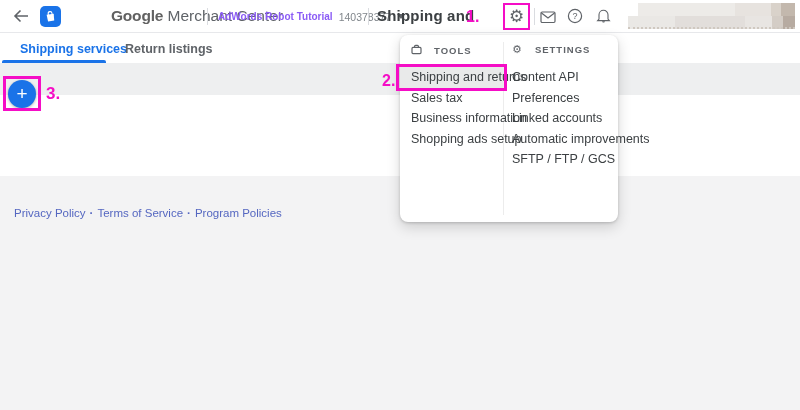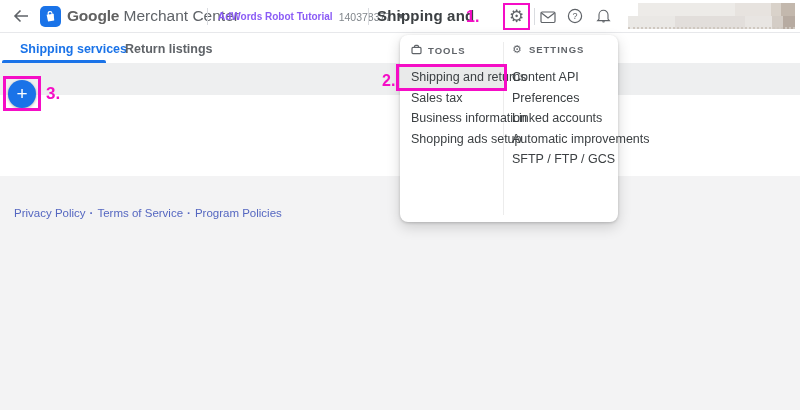--- a/index.html
+++ b/index.html
@@ -4,21 +4,21 @@
 <style>
   * { margin:0; padding:0; box-sizing:border-box; }
   body { font-family:"Liberation Sans","DejaVu Sans",sans-serif; background:#fff; }
   #app { position:relative; width:800px; height:410px; overflow:hidden; background:#fff; }
 
   
   #hdr { position:absolute; left:0; top:0; width:800px; height:33px; background:#fff; border-bottom:1px solid #e7e8eb; z-index:5; }
   #back { position:absolute; left:13px; top:8px; cursor:pointer; }
   #logo { position:absolute; left:40px; top:6px; width:21px; height:21px; background:#1a73e8; border-radius:5px; display:flex; align-items:center; justify-content:center; }
   #brand { position:absolute; left:67px; top:7px; font-size:15.5px; color:#5f6368; white-space:nowrap; }
-  #brand .g { font-weight:700; color:#616161; letter-spacing:-0.2px; }
+  #brand .g { font-weight:700; color:#616161; letter-spacing:-0.2px;margin-left:44px; }
   .vdiv { position:absolute; top:8px; width:1px; height:17px; background:#dadce0; }
   #account { position:absolute; left:218px; top:0; height:33px; display:flex; align-items:center; gap:6px; cursor:pointer; }
   #account .name { font-size:10px; font-weight:700; color:#8b5cf6; }
   #account .id { font-size:10.5px; color:#80868b; }
   #caret { width:0; height:0; border-left:4px solid transparent; border-right:4px solid transparent; border-top:5px solid #5f6368; }
   #ptitle { position:absolute; left:377px; top:7px; font-size:15px; font-weight:700; color:#3c4043; letter-spacing:0.2px; }
   .ann { position:absolute; font-weight:700; color:#f50dc6; font-size:16px; z-index:40; }
   #ann1 { left:466px; top:8px; }
   .annbox { position:absolute; border:3px solid #f50dc6; z-index:39; background:transparent; }
   #gearbox { left:503px; top:3px; width:27px; height:27px; border-width:2.5px; display:flex; align-items:center; justify-content:center; cursor:pointer; }
@@ -59,21 +59,21 @@
   #footer .sep { margin:0 4px; color:#5567c1; font-weight:700; }
 
   
   #fabbox { left:3px; top:76px; width:38px; height:35px; }
   #fab { position:absolute; left:8px; top:80px; width:28px; height:28px; border-radius:50%; background:#1a73e8; color:#fff; display:flex; align-items:center; justify-content:center; font-size:19px; font-weight:400; cursor:pointer; z-index:38; box-shadow:0 1px 3px rgba(0,0,0,.3); }
   #ann3 { left:46px; top:84px; font-size:17px; }
 
   
   #menu { position:absolute; left:400px; top:35px; width:218px; height:187px; background:#fff; border-radius:8px; box-shadow:0 1px 3px rgba(0,0,0,.18), 0 5px 14px rgba(0,0,0,.16); z-index:30; }
   #mdiv { position:absolute; left:103px; top:7px; width:1px; height:173px; background:#ececec; }
-  .mhead { position:absolute; top:9px; display:flex; align-items:center; gap:6px; font-size:9.5px; font-weight:700; letter-spacing:1px; color:#5f6368; }
+  .mhead { position:absolute; top:9px; display:flex; align-items:center; gap:12px; font-size:9.5px; font-weight:700; letter-spacing:1px; color:#5f6368; }
   #thead-tools { left:11px; }
   #thead-settings { left:112px; }
   .mcol { position:absolute; top:32px; }
   #mcol-tools { left:11px; width:90px; }
   #mcol-settings { left:112px; width:104px; }
   .mi { height:20.6px; line-height:20.6px; font-size:12.5px; color:#3c4043; white-space:nowrap; cursor:pointer; }
   #mi-hl { position:absolute; left:0; top:32px; width:103px; height:21px; background:#e9eaea; z-index:-1; }
   #ann2box { left:-4px; top:29px; width:111px; height:27px; }
   .micon { font-size:11px; color:#5f6368; line-height:1; }
 </style>

